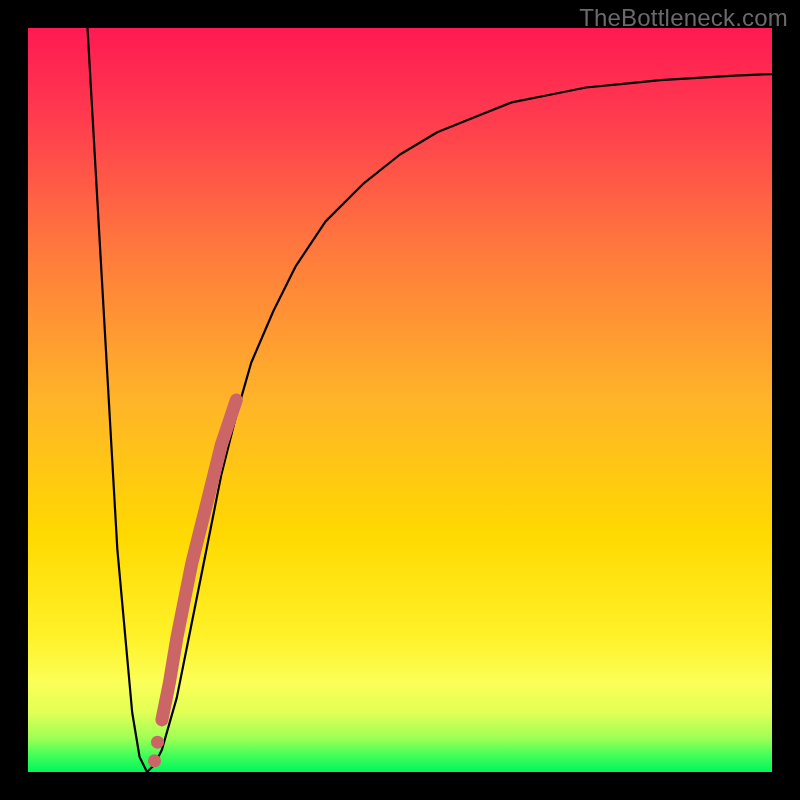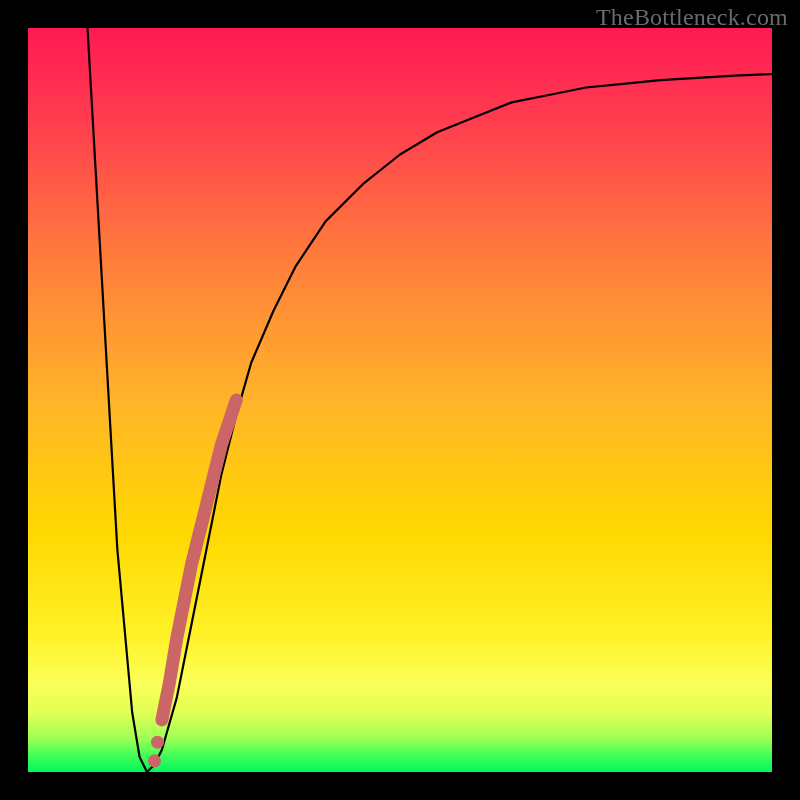--- a/index.html
+++ b/index.html
@@ -28,21 +28,21 @@
   }
   .plot svg {
     display: block;
     width: 744px;
     height: 744px;
   }
   .watermark {
     position: absolute;
     top: 4px;
     right: 12px;
-    font-family: Liberation Serif, serif;
+    font-family: Liberation Sans, sans-serif;
     font-size: 24px;
     color: #6a6a6a;
     font-weight: 500;
     letter-spacing: 0.2px;
     user-select: none;
   }
 </style>
 </head>
 <body>
 

